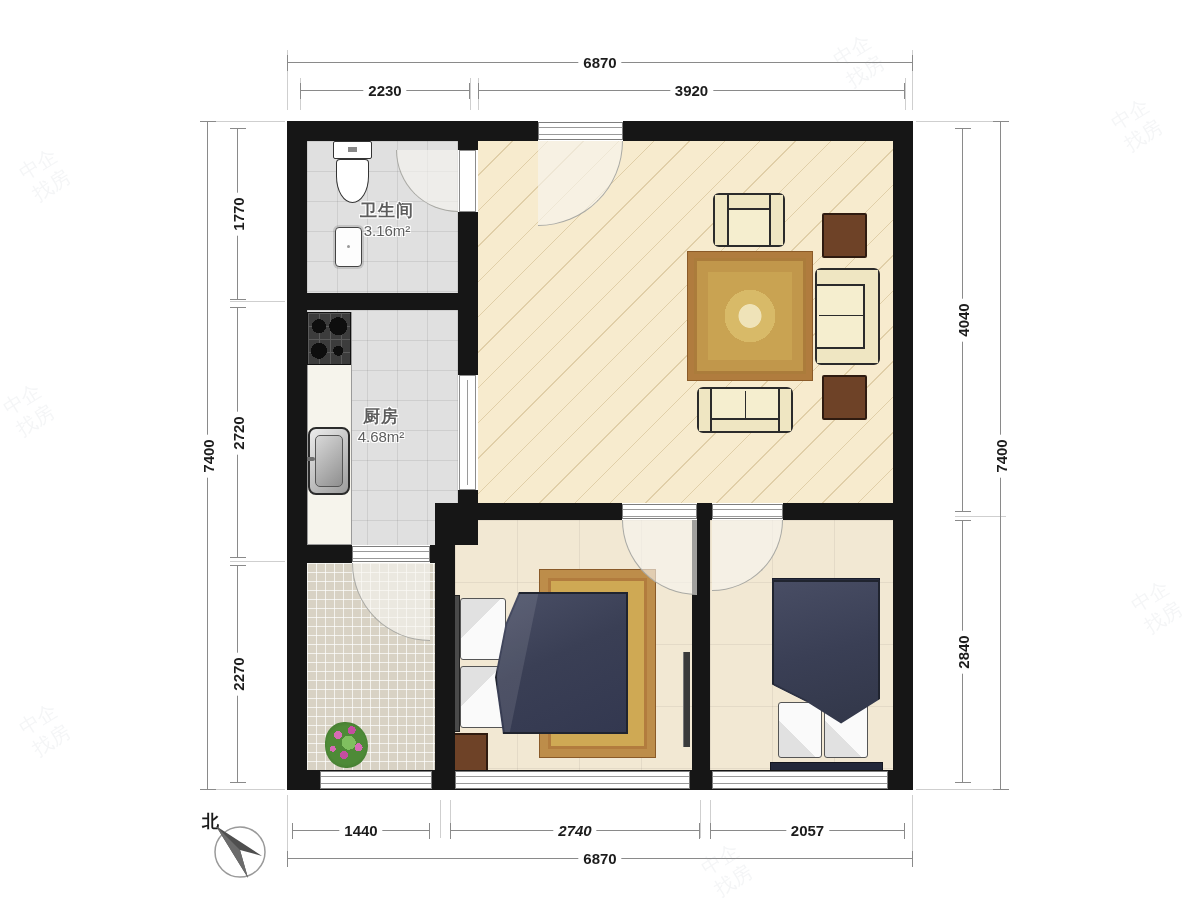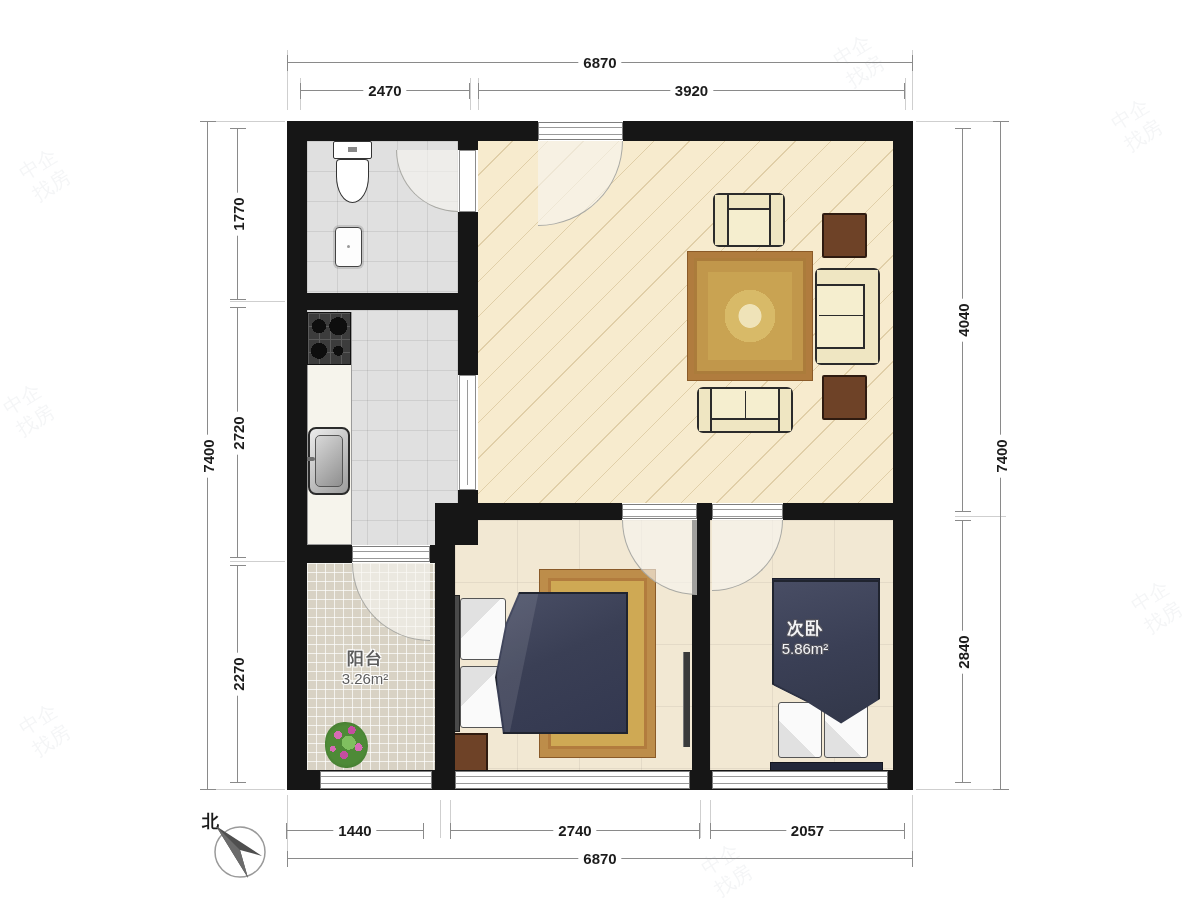--- a/index.html
+++ b/index.html
@@ -64,30 +64,30 @@
 <div class="ext" style="left:230px;top:301px;width:55px;height:1px;"></div>
 <div class="ext" style="left:230px;top:561px;width:55px;height:1px;"></div>
 <div class="ext" style="left:916px;top:121px;width:90px;height:1px;"></div>
 <div class="ext" style="left:916px;top:789px;width:90px;height:1px;"></div>
 <div class="ext" style="left:955px;top:516px;width:51px;height:1px;"></div>
 
 <div class="dim-h" style="left:287px;top:62px;width:626px;">
     <span class="lbl">6870</span>
   </div>
 <div class="dim-h" style="left:300px;top:90px;width:170px;">
-    <span class="lbl">2470</span>
+    <span class="lbl">2230</span>
   </div>
 <div class="dim-h" style="left:478px;top:90px;width:427px;">
     <span class="lbl">3920</span>
   </div>
 
-<div class="dim-h" style="left:286px;top:830px;width:138px;">
+<div class="dim-h" style="left:292px;top:830px;width:138px;">
     <span class="lbl">1440</span>
   </div>
-<div class="dim-h" style="left:450px;top:830px;width:250px;">
+<div class="dim-h" style="left:450px;top:830px;width:250px;font-style:italic;">
     <span class="lbl">2740</span>
   </div>
 <div class="dim-h" style="left:710px;top:830px;width:195px;">
     <span class="lbl">2057</span>
   </div>
 <div class="dim-h" style="left:287px;top:858px;width:626px;">
     <span class="lbl">6870</span>
   </div>
 
 <div class="dim-v" style="left:207px;top:121px;height:669px;">
@@ -249,27 +249,27 @@
   <div class="arc" style="left:335px;top:399px;width:75px;height:75px;border-left:1px solid #a9a9a4;border-bottom:1px solid #a9a9a4;border-radius:0 0 0 100%;"></div>
 
   <div class="gap" style="left:425px;top:382px;width:71px;height:17px;"></div>
   <div class="window" style="left:425px;top:383px;width:71px;height:15px;"></div>
   <div class="arc" style="left:425px;top:399px;width:71px;height:71px;border-right:1px solid #a9a9a4;border-bottom:1px solid #a9a9a4;border-radius:0 0 100% 0;"></div>
 
   <div class="window" style="left:33px;top:650px;width:112px;height:18px;"></div>
   <div class="window" style="left:168px;top:650px;width:235px;height:18px;"></div>
   <div class="window" style="left:425px;top:650px;width:176px;height:18px;"></div>
 
-  <div class="lbl-block dark-lb" style="left:458px;top:498px;">
-    <div class="nm">次卧</div>
-    <div class="ar">5.86m²</div>
-  </div>
-  <div class="lbl-block light-lb" style="left:18px;top:528px;">
-    <div class="nm">阳台</div>
-    <div class="ar">3.26m²</div>
+  <div class="lbl-block light-lb" style="left:40px;top:80px;">
+    <div class="nm">卫生间</div>
+    <div class="ar">3.16m²</div>
+  </div>
+  <div class="lbl-block light-lb" style="left:34px;top:286px;">
+    <div class="nm">厨房</div>
+    <div class="ar">4.68m²</div>
   </div>
 </div>
 
 <div class="abs" style="left:190px;top:800px;width:90px;height:90px;z-index:8;">
   <span style="position:absolute;left:12px;top:10px;font-size:17px;font-weight:bold;color:#1a1a1a;">北</span>
   <svg width="90" height="90" viewBox="0 0 90 90" style="position:absolute;left:0;top:0;">
     <circle cx="50" cy="52" r="25" fill="none" stroke="#9a9a9a" stroke-width="1.5"></circle>
     <polygon points="26,26 72,56 50,50 58,78" fill="#4f4f4f"></polygon>
     <polygon points="26,26 50,50 58,78" fill="#6b6b6b"></polygon>
   </svg>

